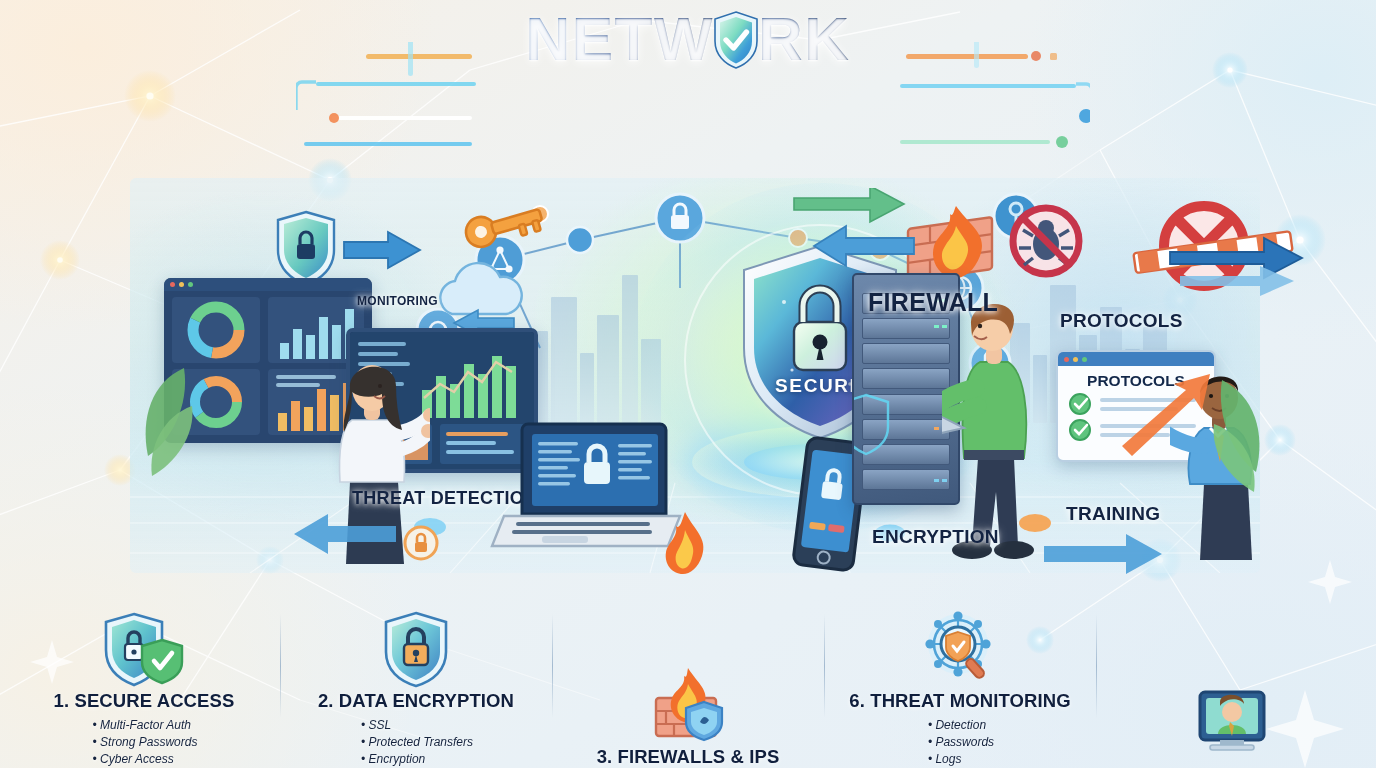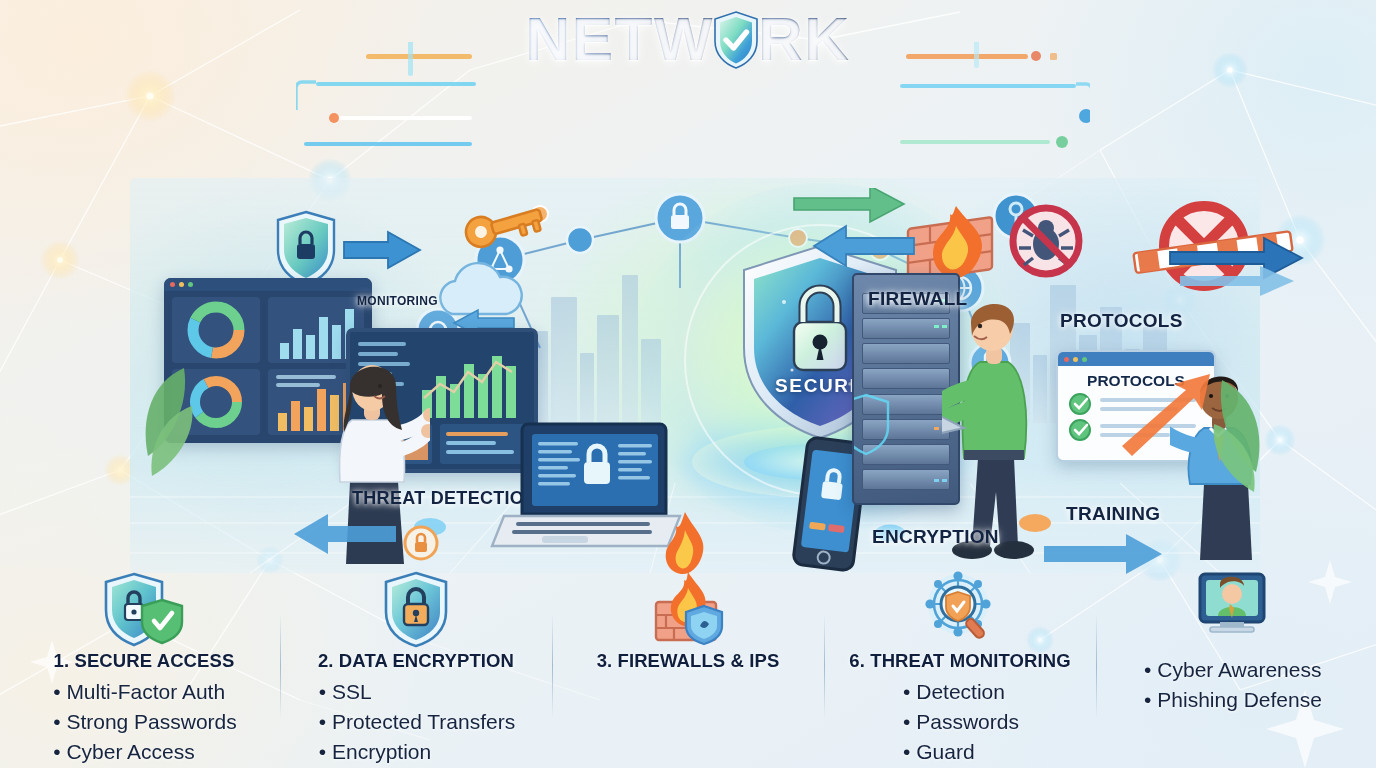--- a/index.html
+++ b/index.html
@@ -131,34 +131,36 @@
   
   .bottom {
     position:absolute; left:0; bottom:0; width:100%; height:202px; z-index:8;
     display:flex; align-items:flex-start;
     padding:0 8px;
   }
   .col {
     flex:1 1 0; position:relative; height:100%;
     display:flex; flex-direction:column; align-items:center;
     padding-top:4px;
+    justify-content:flex-end;
   }
   .col + .col::before {
     content:""; position:absolute; left:0; top:48px; width:1px; height:104px;
     background:linear-gradient(180deg, rgba(150,175,200,0), rgba(140,168,196,.75), rgba(150,175,200,0));
   }
   .col-icon { width:88px; height:78px; position:relative; margin-bottom:2px; }
   .col-title {
     font-size:18.5px; font-weight:bold; color:#101f3d; letter-spacing:.1px;
     white-space:nowrap; text-shadow:0 1px 4px rgba(255,255,255,.85);
   }
   .col-list { margin-top:5px; list-style:none; padding-left:2px; }
   .col-list li {
-    font-size:21px; color:#16243f; line-height:1.42; white-space:nowrap;
+    font-size:12px; color:#16243f; line-height:1.42; white-space:nowrap;
     text-shadow:0 1px 3px rgba(255,255,255,.8);
+    font-style:italic;
   }
   .col-list li::before { content:"• "; }
 </style>
 </head>
 <body>
 
 <div id="poster">
 
   <svg class="netlines" width="1376" height="768" viewBox="0 0 1376 768">
     <defs>
@@ -684,21 +686,21 @@
 
       <g transform="translate(-56,126)">
         <path d="M0 12 L54 2 L78 14 L24 26 Z" fill="#c8d6e4" stroke="#8fa4ba" stroke-width="2"></path>
         <g fill="#6f8399" opacity=".8">
           <rect x="10" y="10" width="44" height="2.4" transform="skewX(-20)"></rect>
           <rect x="14" y="16" width="44" height="2.4" transform="skewX(-20)"></rect>
         </g>
       </g>
     </svg>
 
-    <div class="slabel" style="left:738px; top:110px; font-size:19px;">FIREWALL</div>
+    <div class="slabel" style="left:738px; top:110px; font-size:25px;">FIREWALL</div>
     <div class="slabel" style="left:742px; top:348px; font-size:19px;">ENCRYPTION</div>
     <div class="slabel" style="left:930px; top:132px; font-size:19px;">PROTOCOLS</div>
     <div class="slabel" style="left:936px; top:325px; font-size:19px;">TRAINING</div>
 
     <div class="panel" style="left:926px; top:172px; width:160px; height:112px; background:#fbfdff; border:2px solid #b9cfe2;">
       <div class="panel-bar" style="background:#3f7fc0; height:14px;">
         <span class="dot" style="background:#e6685e"></span>
         <span class="dot" style="background:#f0c05a"></span>
         <span class="dot" style="background:#62c77e"></span>
       </div>
@@ -853,36 +855,32 @@
           <circle cx="42" cy="34" r="17" fill="#eaf8ff" stroke="#2e6f9e" stroke-width="3"></circle>
           <path d="M42 22 L54 26 V37 C54 44 48 49 42 51 C36 49 30 44 30 37 V26 Z" fill="#f2a256" stroke="#d97f33" stroke-width="1.8"></path>
           <path d="M37 36 l4 5 7 -9" stroke="#ffffff" stroke-width="3" fill="none" stroke-linecap="round"></path>
           <rect x="54" y="48" width="9" height="22" rx="4.5" transform="rotate(-42 58 58)" fill="#e07b52" stroke="#b85c38" stroke-width="2"></rect>
         </svg>
       </div>
       <div class="col-title">6. THREAT MONITORING</div>
       <ul class="col-list">
         <li>Detection</li>
         <li>Passwords</li>
-        <li>Guard</li>
+        <li>Logs</li>
       </ul>
     </div>
 
     <div class="col">
       <div class="col-icon">
         <svg width="88" height="78" viewBox="0 0 88 78">
           <rect x="12" y="4" width="64" height="48" rx="5" fill="#2d5f92" stroke="#1f4673" stroke-width="3"></rect>
           <rect x="18" y="10" width="52" height="36" rx="3" fill="#8fdcd0"></rect>
           <circle cx="44" cy="24" r="10" fill="#f3c8a3"></circle>
           <path d="M32 14 C32 4 56 4 56 16 C54 12 46 10 40 12 C36 14 33 16 32 18 Z" fill="#7a4f2c"></path>
           <path d="M30 46 C30 34 58 34 58 46 Z" fill="#63bf6a"></path>
           <path d="M42 34 l4 4 -2 10 -3 -10 Z" fill="#d8a33f"></path>
           <rect x="32" y="52" width="24" height="5" fill="#9fb8cc"></rect>
           <rect x="22" y="57" width="44" height="5" rx="2.5" fill="#c8d8e6" stroke="#9fb8cc" stroke-width="1.6"></rect>
         </svg>
       </div>
-      <ul class="col-list">
-        <li>Cyber Awareness</li>
-        <li>Phishing Defense</li>
-      </ul>
     </div>
   </div>
 </div>
 
 </body></html>

